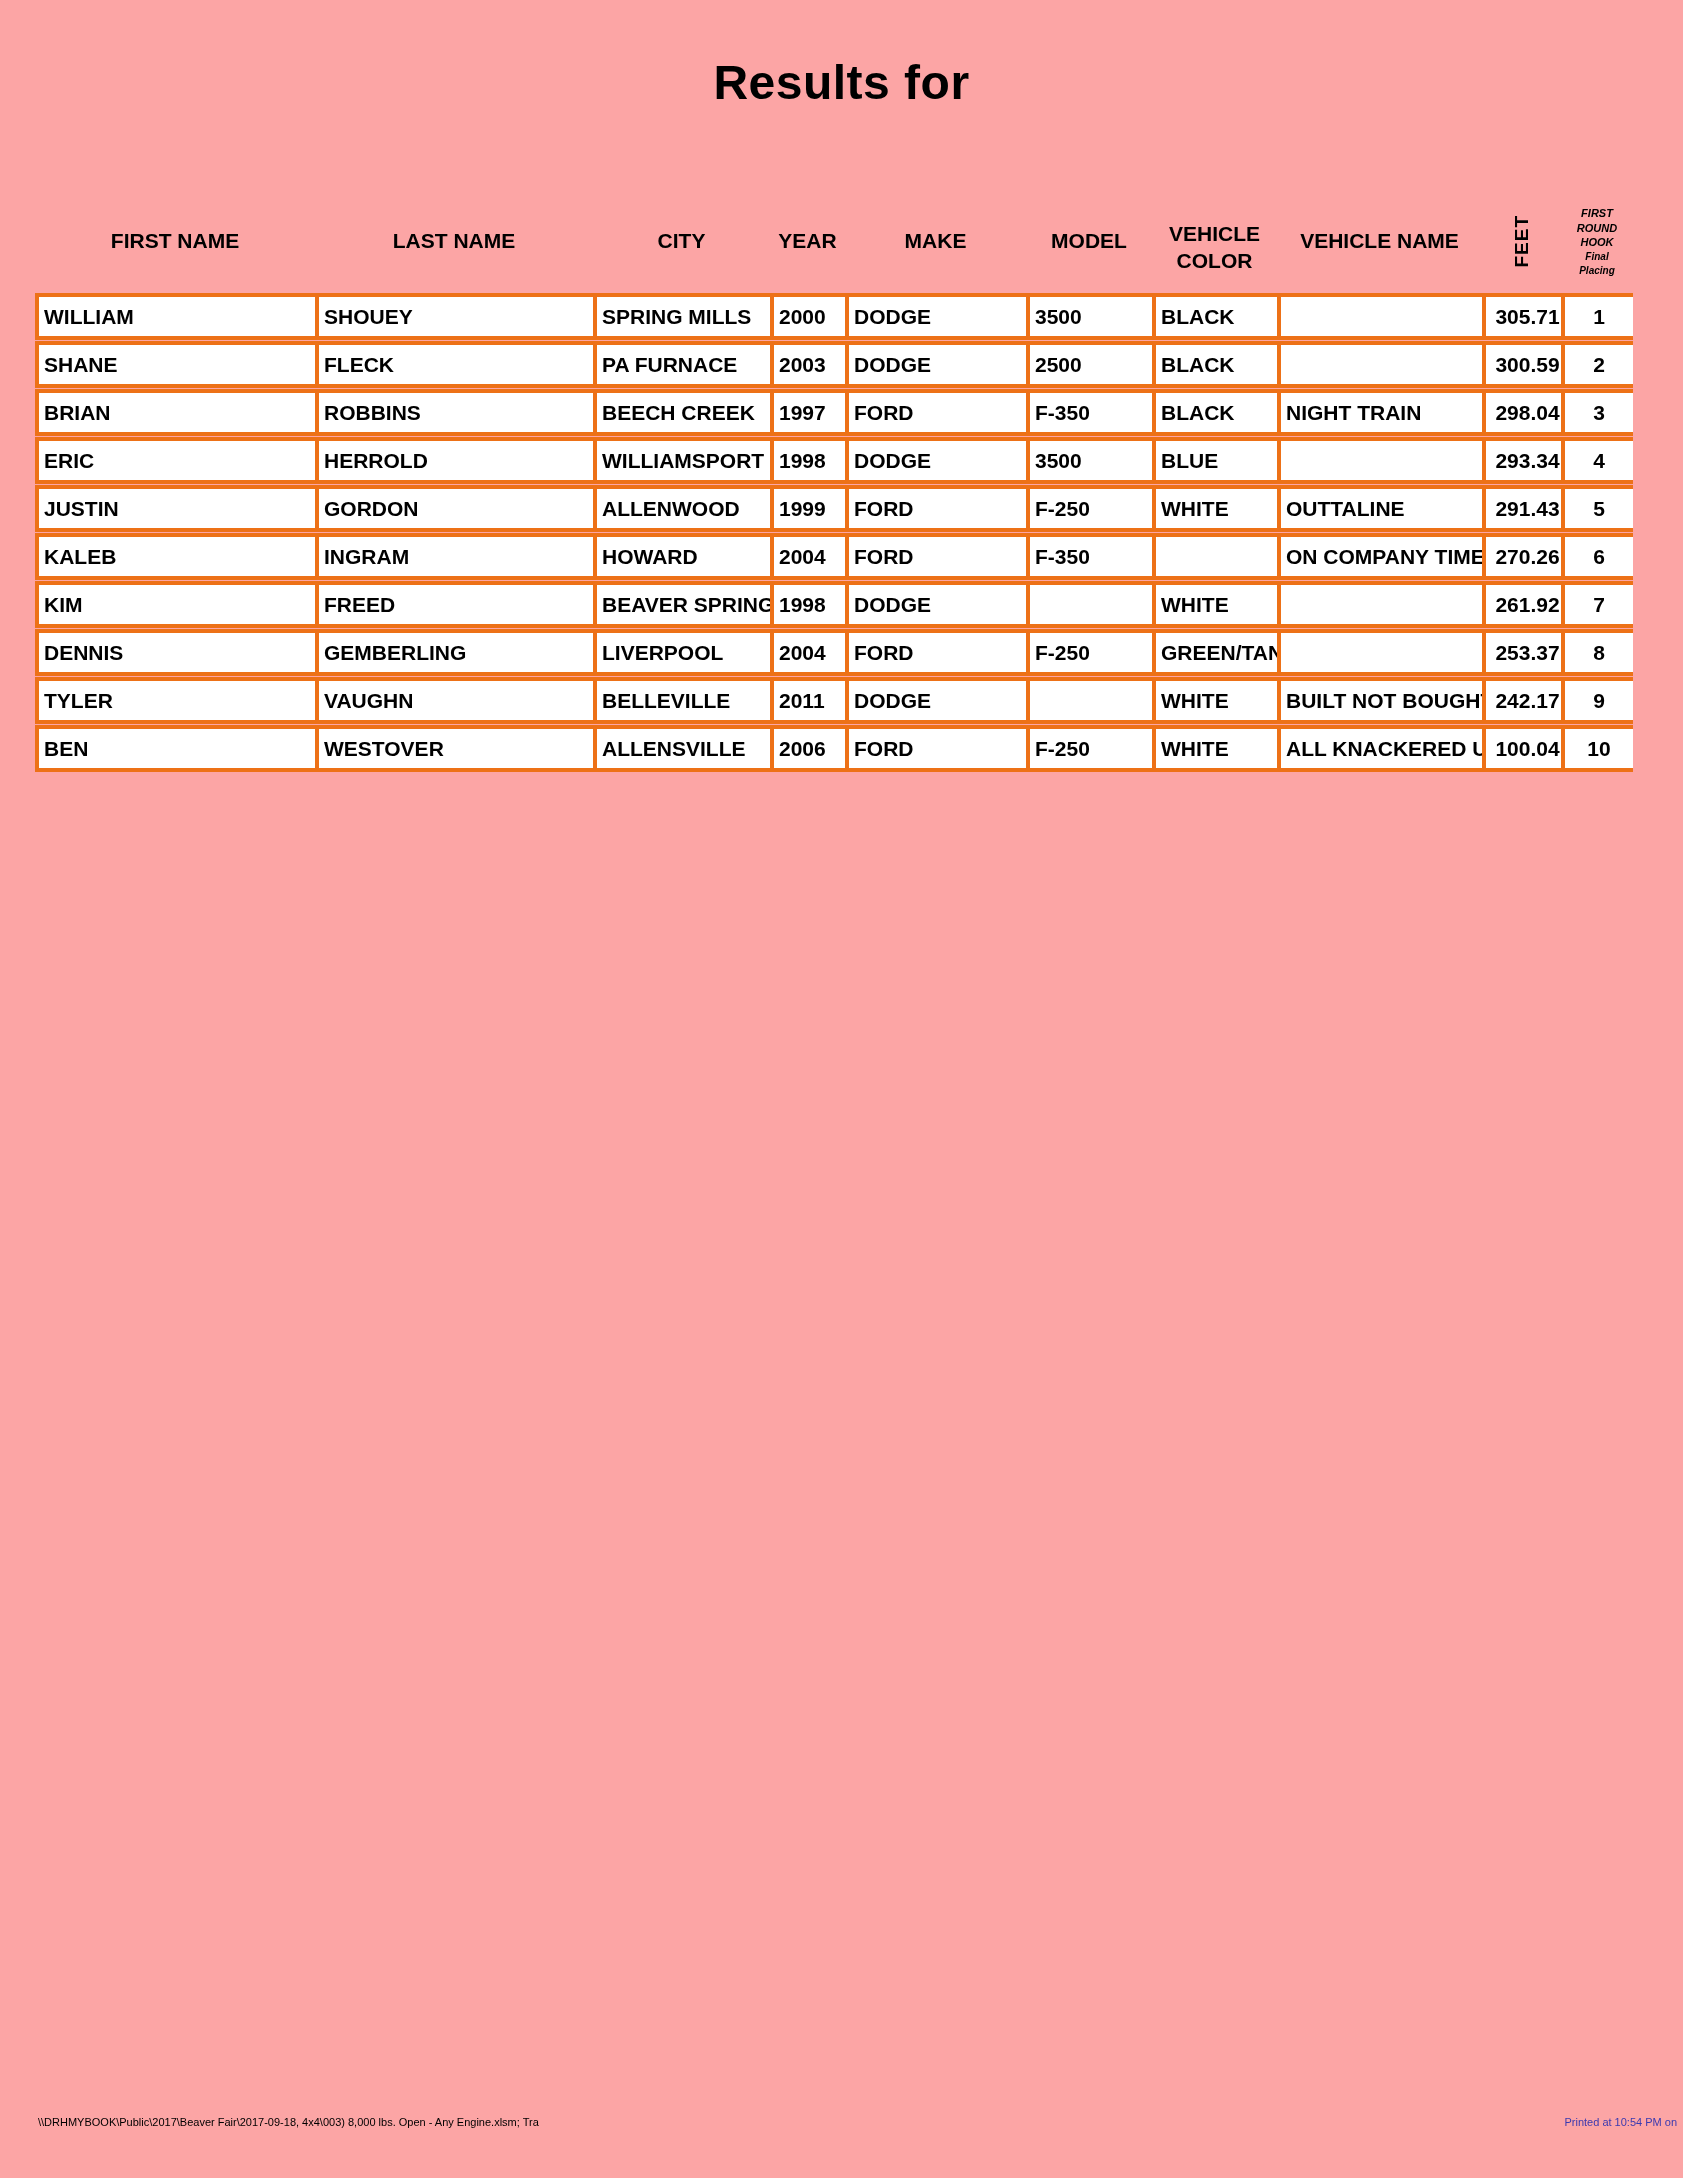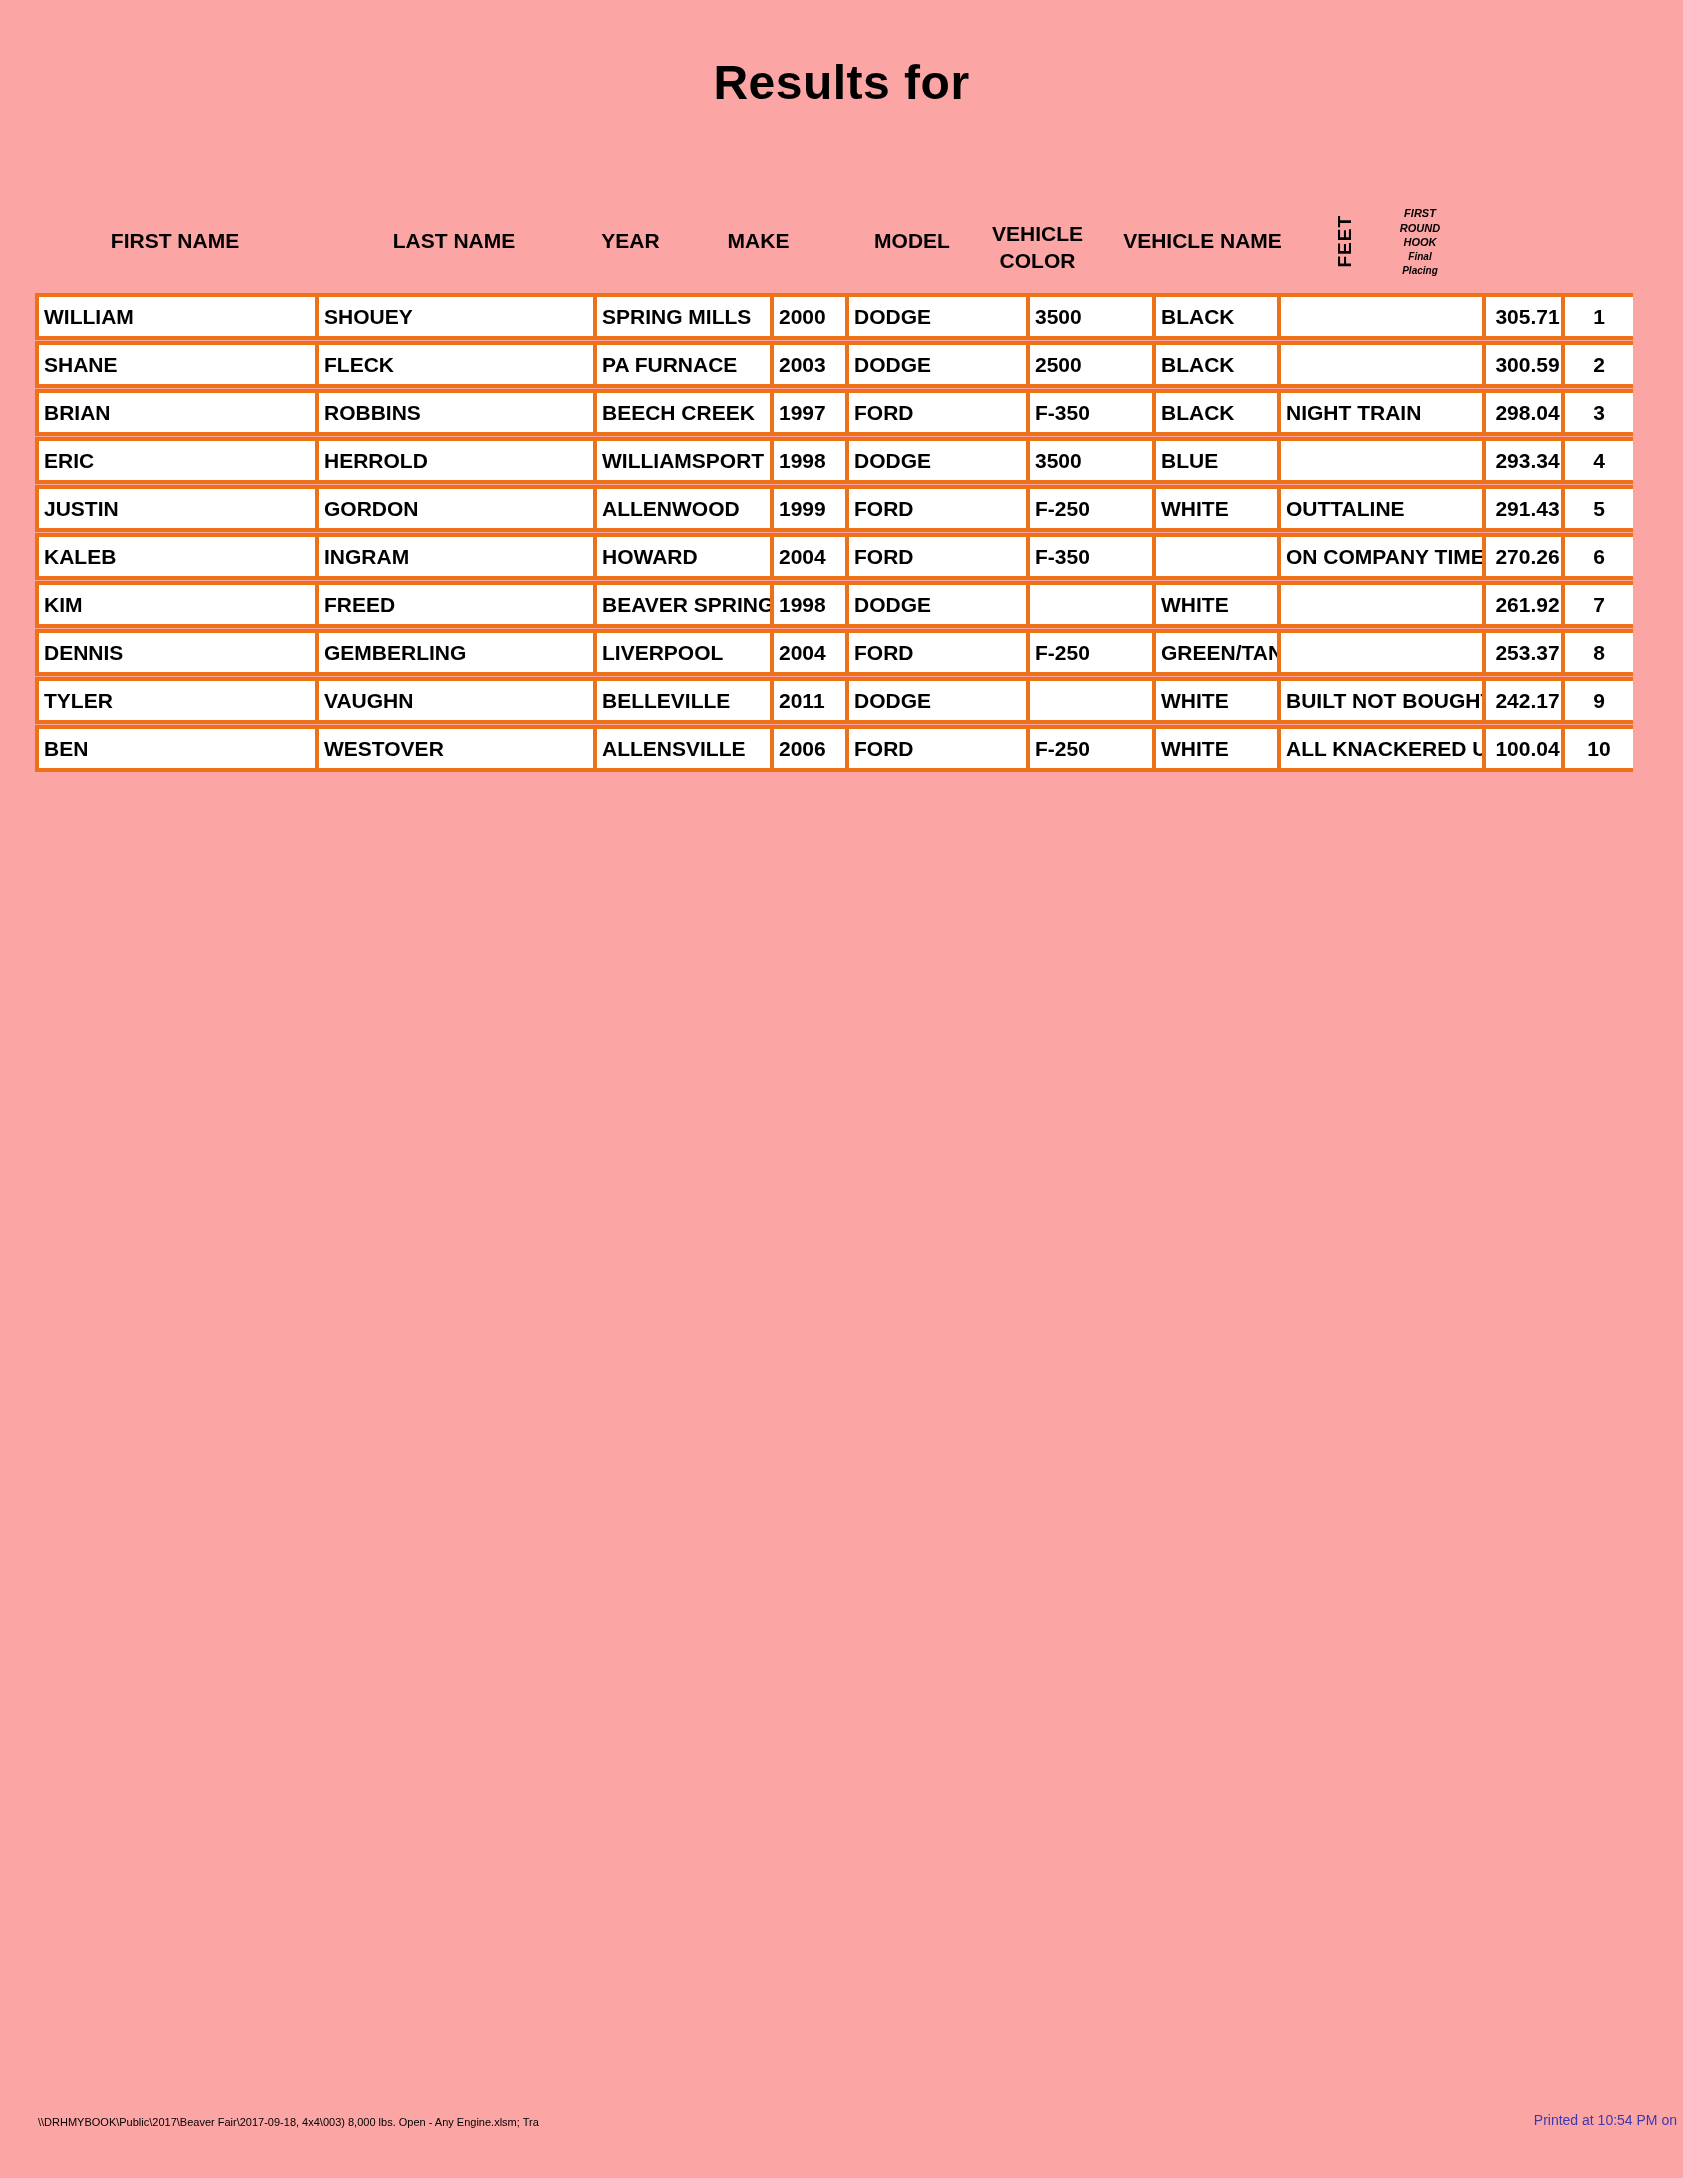--- a/index.html
+++ b/index.html
@@ -102,37 +102,38 @@
     left: 38px;
     bottom: 50px;
     font-size: 11px;
     color: #000;
     white-space: nowrap;
   }
   .footer-right {
     position: absolute;
     right: 6px;
     bottom: 50px;
-    font-size: 14px;
+    font-size: 11px;
     white-space: nowrap;
   }
 </style>
 </head>
 <body>
 
 <div class="page">
 
   <div class="title-block">
     <div class="title-line1">Results for</div>
   </div>
 
   <div class="table-area">
     <div class="header-row">
       <div class="hcell col-first-name">FIRST NAME</div>
       <div class="hcell col-last-name">LAST NAME</div>
+      <div class="hcell col-city">CITY</div>
       <div class="hcell col-year">YEAR</div>
       <div class="hcell col-make">MAKE</div>
       <div class="hcell col-model">MODEL</div>
       <div class="hcell col-vehicle-color">
         <span class="wrap2">
           <span>VEHICLE</span><br>
           <span>COLOR</span>
         </span>
       </div>
       <div class="hcell col-vehicle-name">VEHICLE NAME</div>

